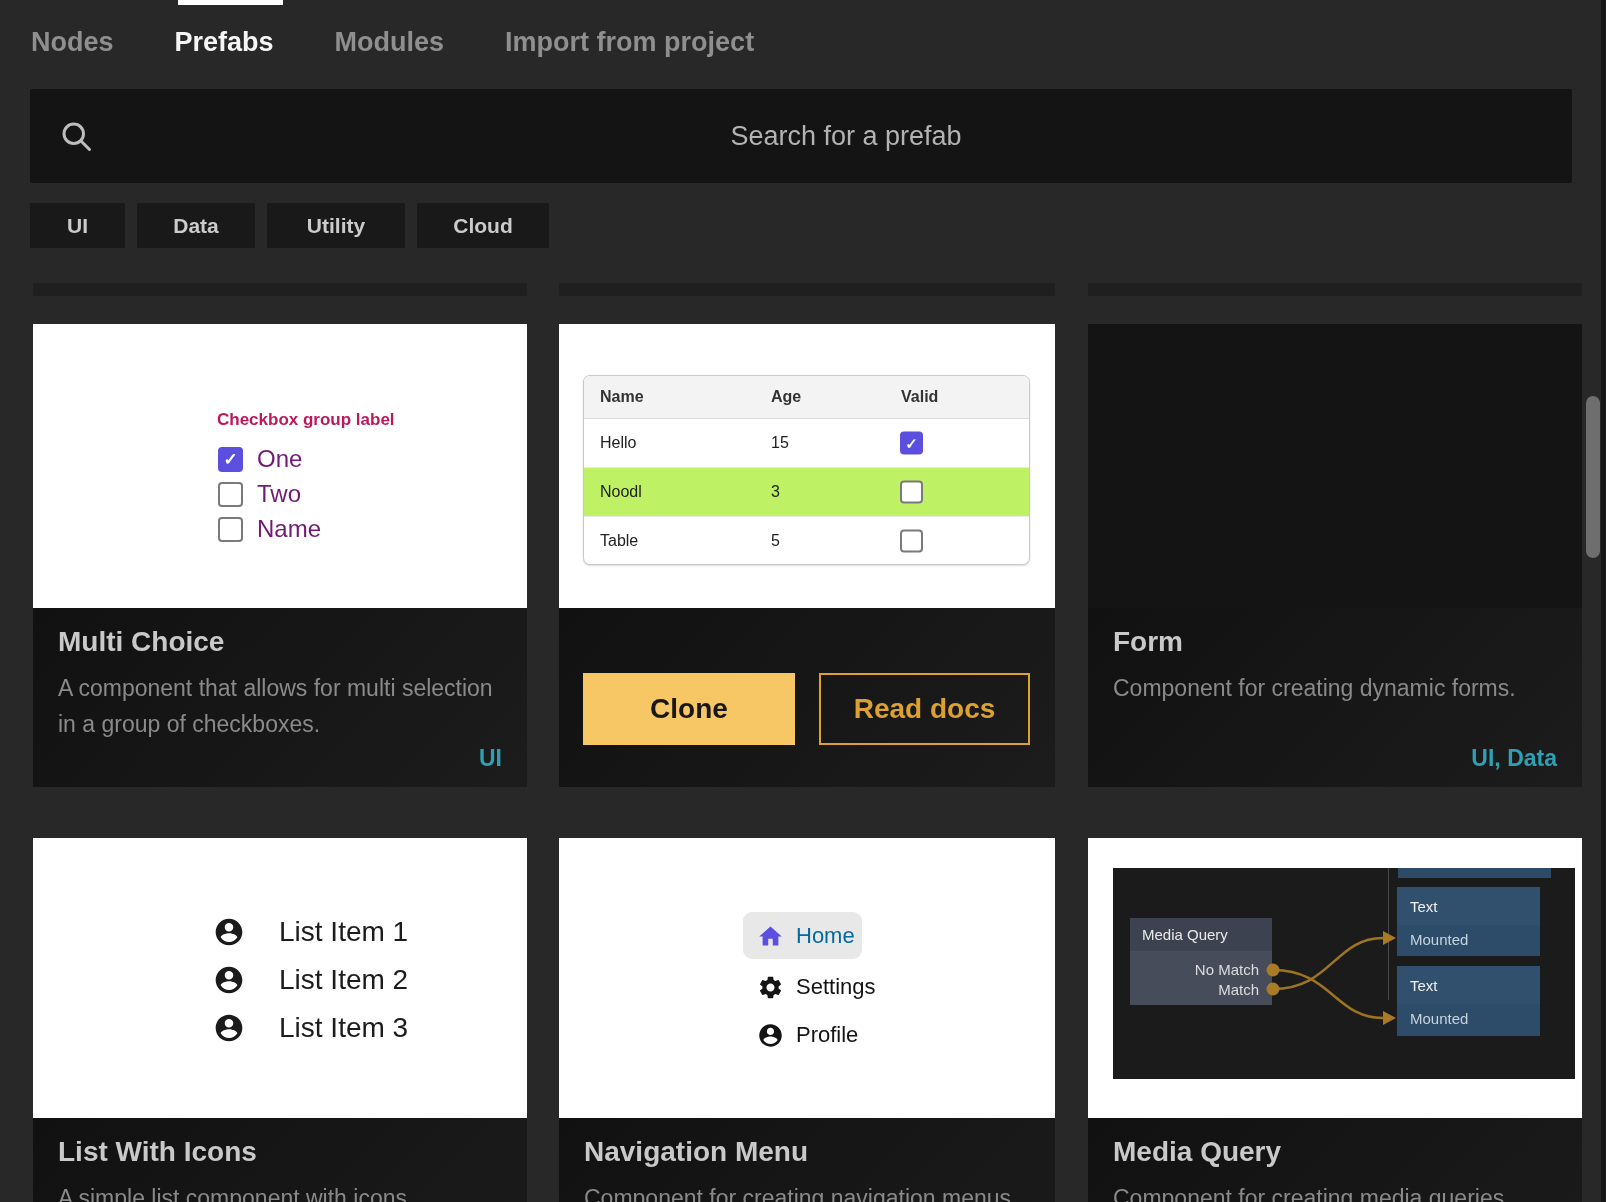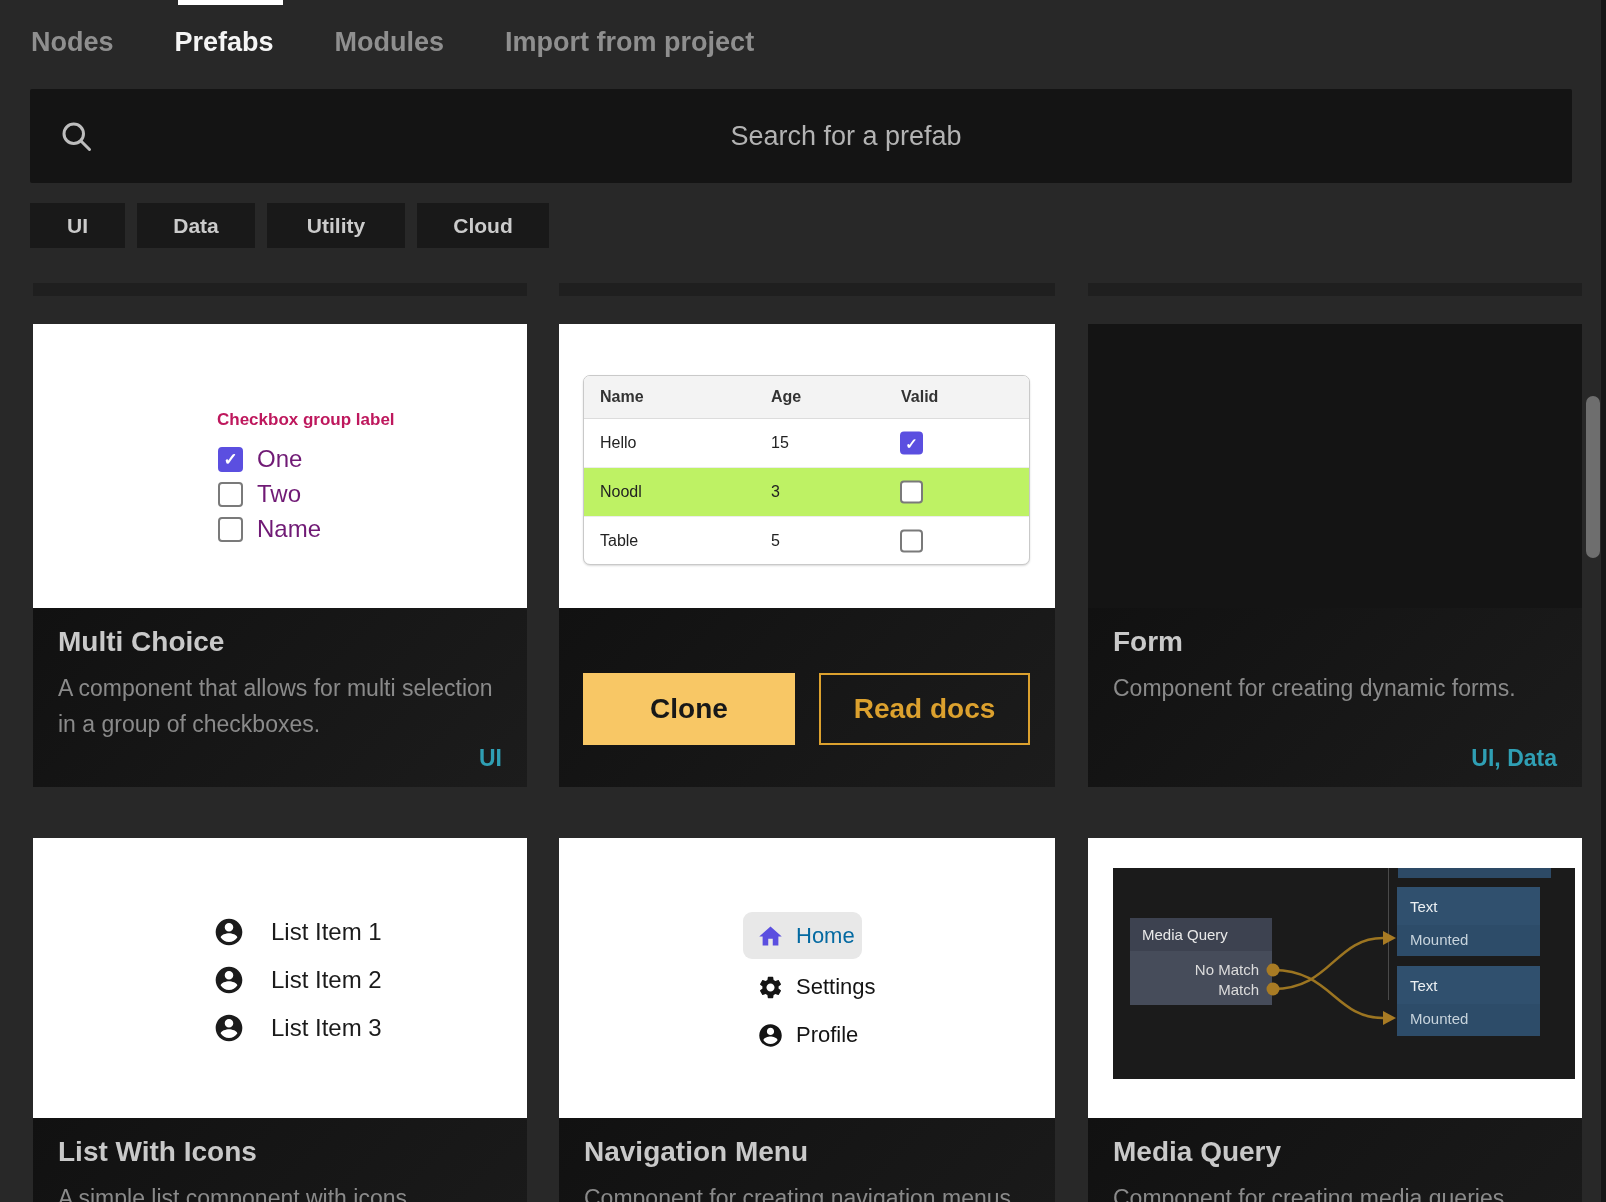--- a/index.html
+++ b/index.html
@@ -90,21 +90,21 @@
   .f-input{position:absolute;left:67px;width:358px;height:38px;box-sizing:border-box;
            border:2px solid #4f4f4f;border-radius:6px;background:#fff;font-size:18px;
            padding:0 10px;color:#222;font-family:"Liberation Sans",sans-serif;outline:none;}
   .f-section{position:absolute;left:67px;top:207px;font-size:14px;color:#9a9a9a;letter-spacing:.8px;}
   .f-check{position:absolute;left:67px;top:227px;width:25px;height:25px;}
   .f-checklabel{position:absolute;left:104px;top:229px;font-size:20px;color:#1c1c1c;}
 
   
   .li-row{position:absolute;left:180px;height:34px;display:flex;align-items:center;}
   .li-row svg{width:32px;height:32px;}
-  .li-row .li-text{margin-left:26px;font-size:24px;color:#1b1b1b;}
+  .li-row .li-text{margin-left:34px;font-size:28px;color:#1b1b1b;}
 
   
   .nav-pill{position:absolute;left:184px;top:74px;width:119px;height:47px;background:#e8e8e8;
             border-radius:9px;}
   .nav-row{position:absolute;left:198px;height:30px;display:flex;align-items:center;cursor:pointer;}
   .nav-row svg{width:27px;height:27px;}
   .nav-row .nav-text{margin-left:12px;font-size:22px;color:#141414;}
   .nav-row.active .nav-text{color:#0369a1;}
 
   

